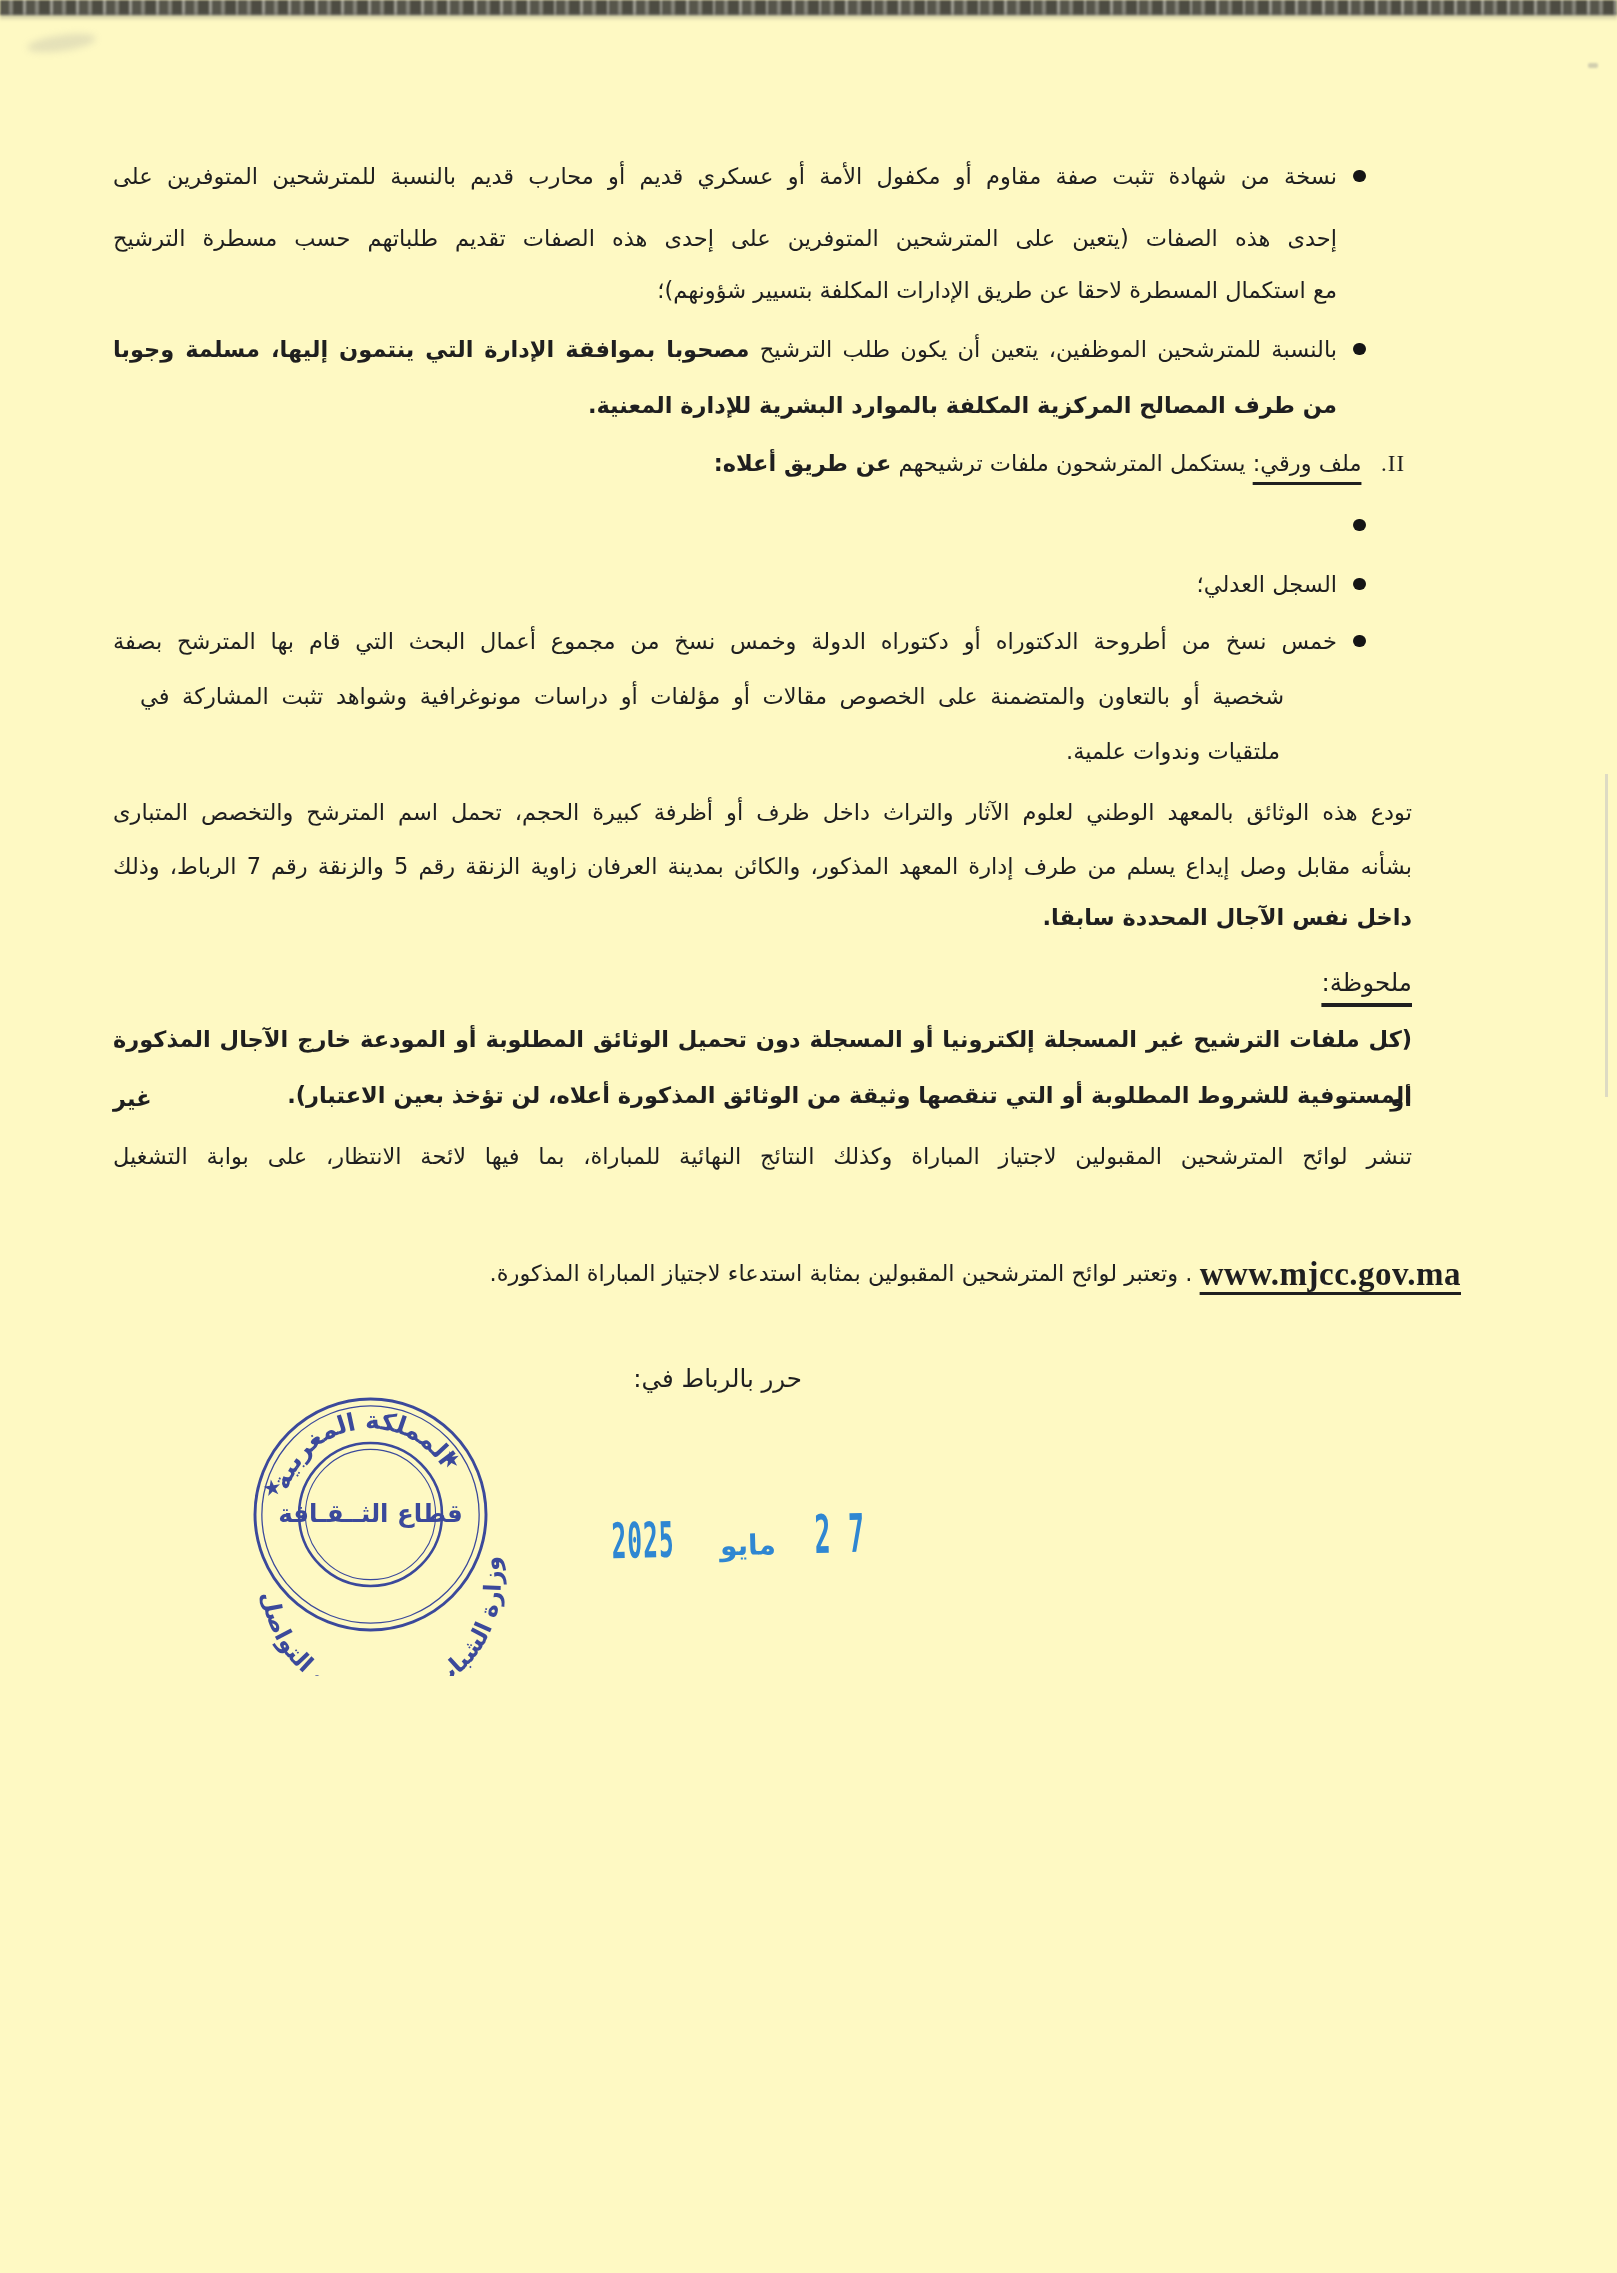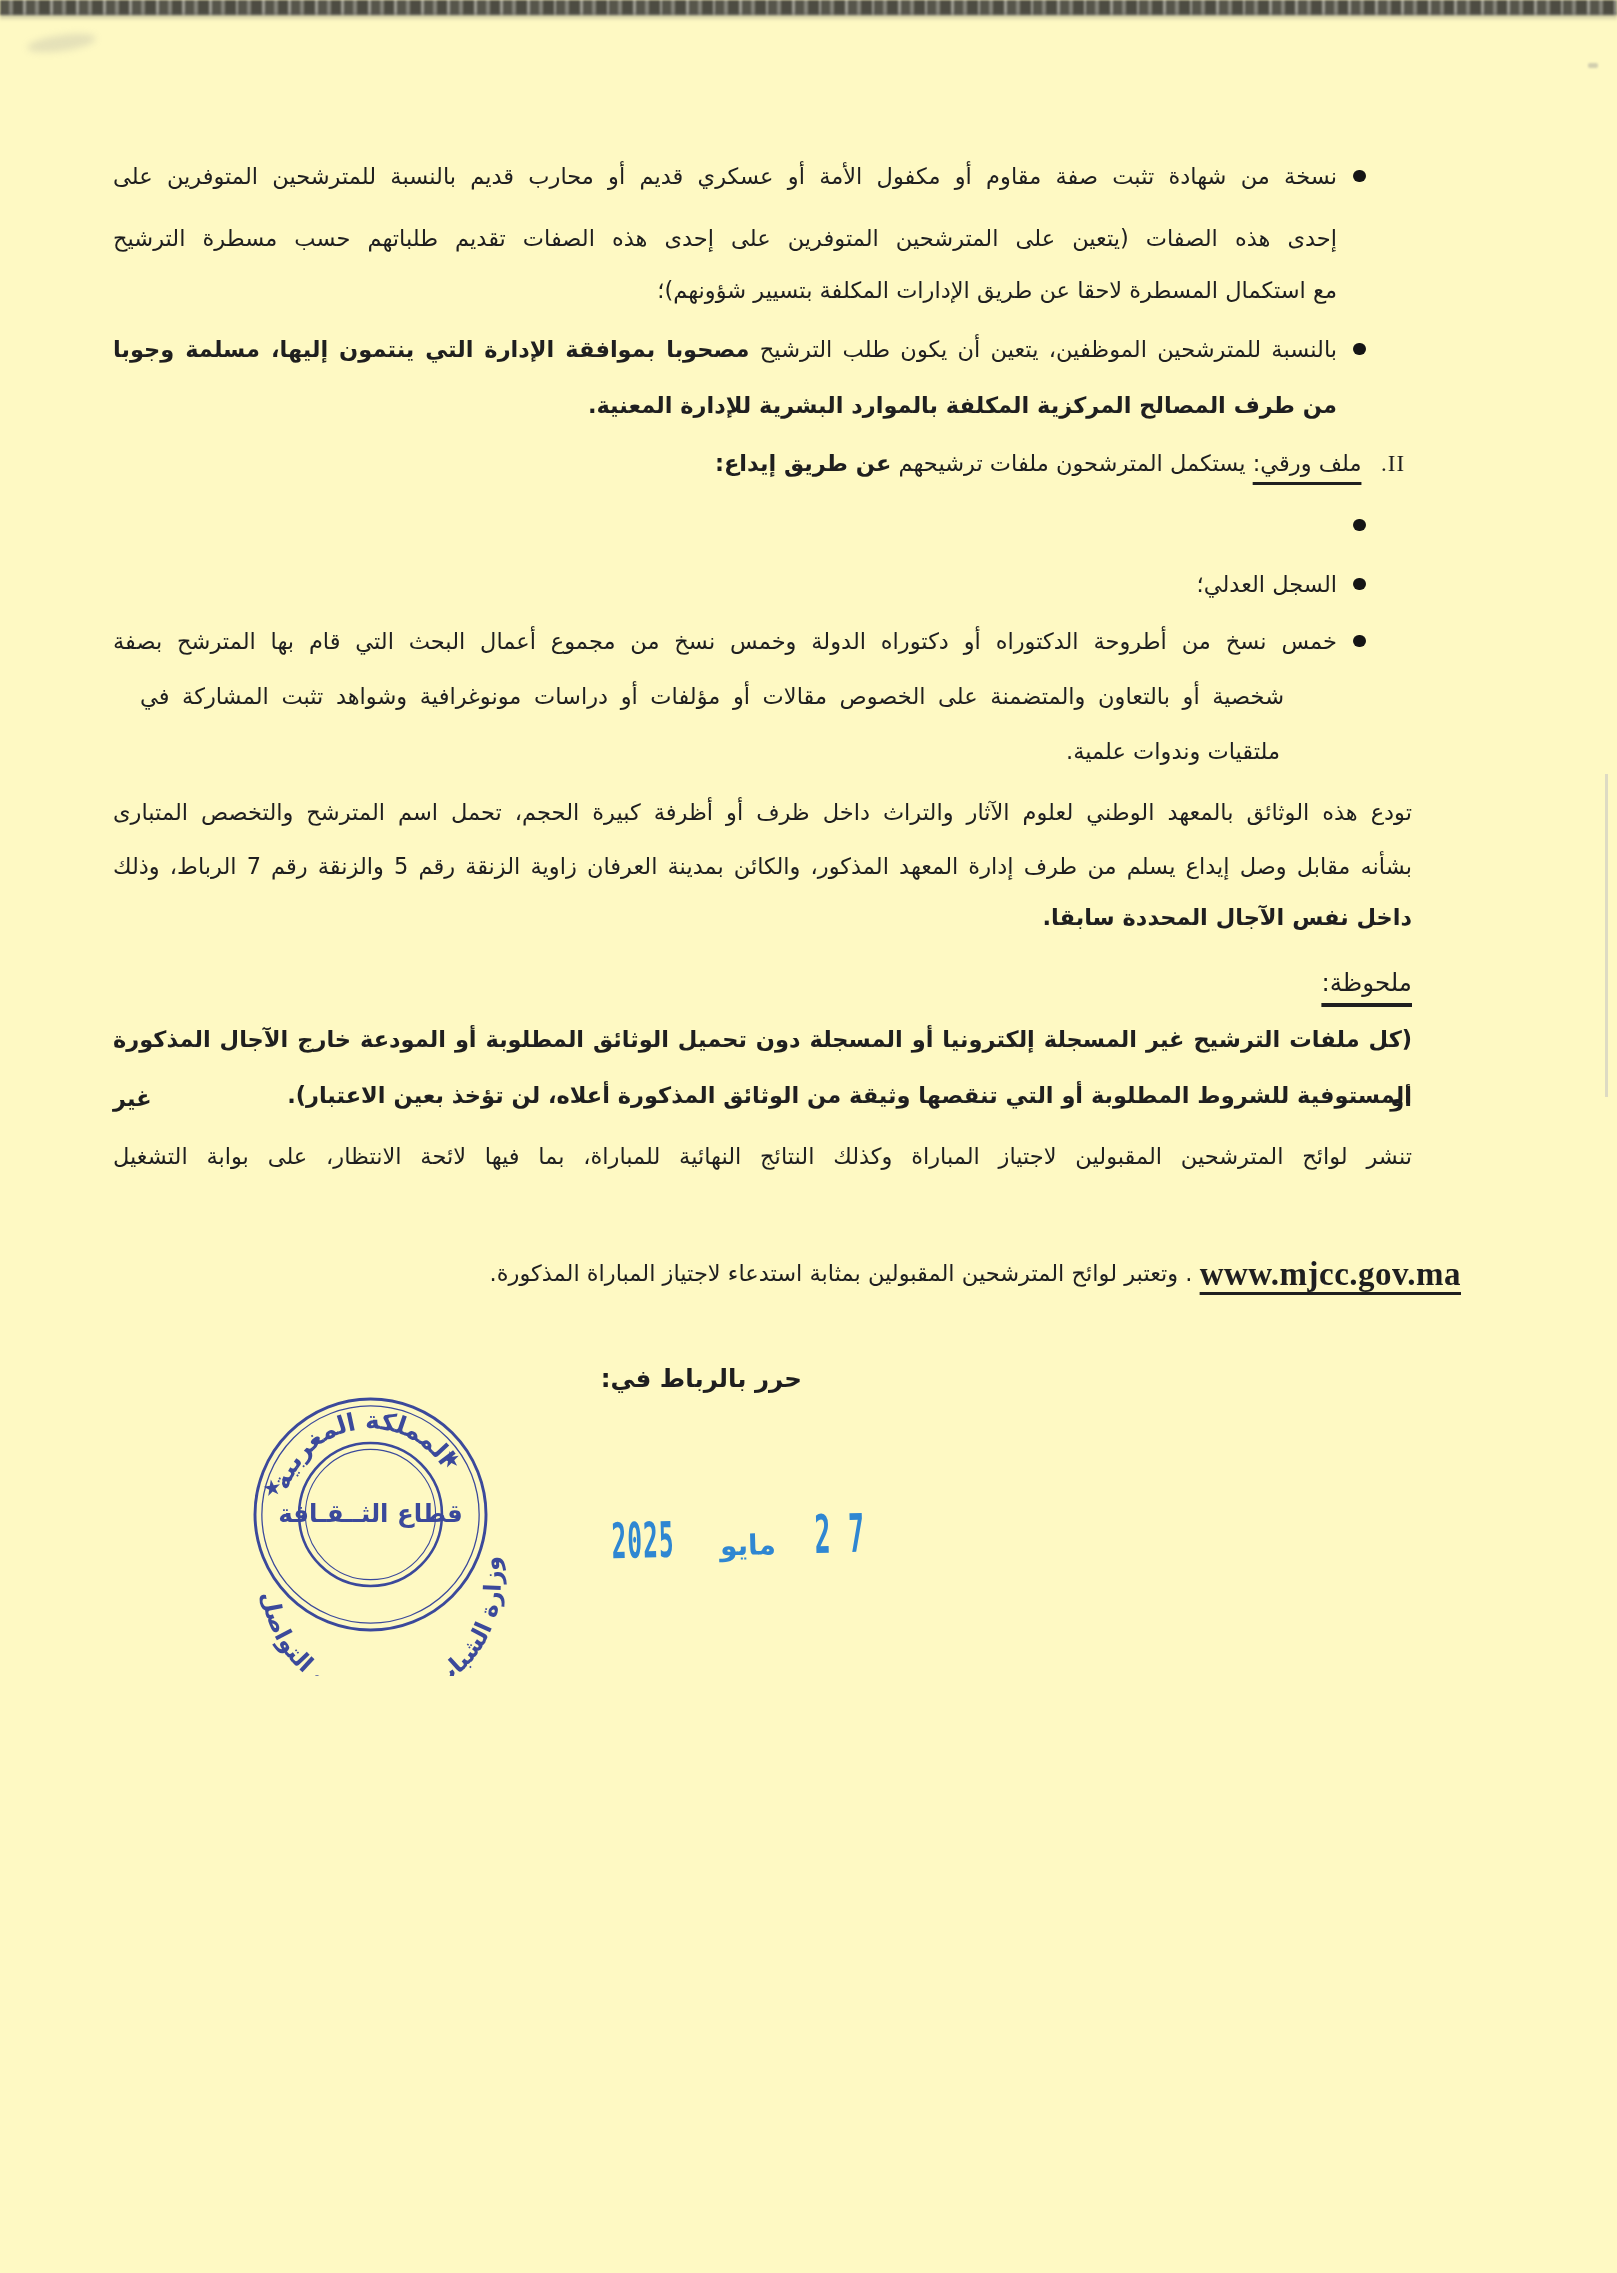--- a/index.html
+++ b/index.html
@@ -55,21 +55,21 @@
   .note-head{
     font-weight:400;font-size:24.5px;
     text-decoration:underline;text-decoration-thickness:3.9px;text-underline-offset:11.8px;
   }
   .url{
     font-family:"Liberation Serif",serif;font-weight:700;font-size:33px;line-height:1;
     letter-spacing:0.5px;vertical-align:-3.9px;
     text-decoration:underline;text-decoration-thickness:3.4px;text-underline-offset:6.9px;
     direction:ltr;unicode-bidi:embed;text-align:center;
   }
-  .closing{font-weight:700;font-size:24.5px;width:-moz-fit-content;width:fit-content;}
+  .closing{font-weight:400;font-size:24.5px;width:-moz-fit-content;width:fit-content;}
   
   .stamp{position:absolute;left:209px;top:1353px;opacity:.92;}
   .stamp text{font-family:"DejaVu Sans",sans-serif;font-weight:700;}
   
   .datestamp{
     position:absolute;left:580px;top:1510px;display:flex;direction:ltr;
     align-items:flex-end;gap:13.7px;transform:rotate(-1.5deg);
   }
   .dsd{
     font-family:"DejaVu Sans Mono",monospace;font-weight:700;font-size:49px;line-height:1;
@@ -105,21 +105,21 @@
     </div>
 
     <div class="wrapline j b-ind" style="top:320px">
       <span class="dot"></span><span>بالنسبة للمترشحين الموظفين، يتعين أن يكون طلب الترشيح </span><span class="bold">مصحوبا بموافقة الإدارة التي ينتمون إليها، مسلمة وجوبا</span>
     </div>
     <div class="line" style="top:376px;right:75px">
       <span class="bold">من طرف المصالح المركزية المكلفة بالموارد البشرية للإدارة المعنية.</span>
     </div>
 
     <div class="line" style="top:434px;right:6.9px">
-      <span class="ii-marker">II.</span><span class="u-label">ملف ورقي:</span><span> يستكمل المترشحون ملفات ترشيحهم </span><span class="bold">عن طريق إيداع:</span>
+      <span class="ii-marker">II.</span><span class="u-label">ملف ورقي:</span><span> يستكمل المترشحون ملفات ترشيحهم </span><span class="bold">عن طريق أعلاه:</span>
     </div>
 
     <div class="line" style="top:496px;right:75px">
       <span class="dot"></span>
     </div>
     <div class="line" style="top:555px;right:75px">
       <span class="dot"></span><span>السجل العدلي؛</span>
     </div>
     <div class="wrapline j b-ind" style="top:612px">
       <span class="dot"></span><span>خمس نسخ من أطروحة الدكتوراه أو دكتوراه الدولة وخمس نسخ من مجموع أعمال البحث التي قام بها المترشح بصفة</span>

